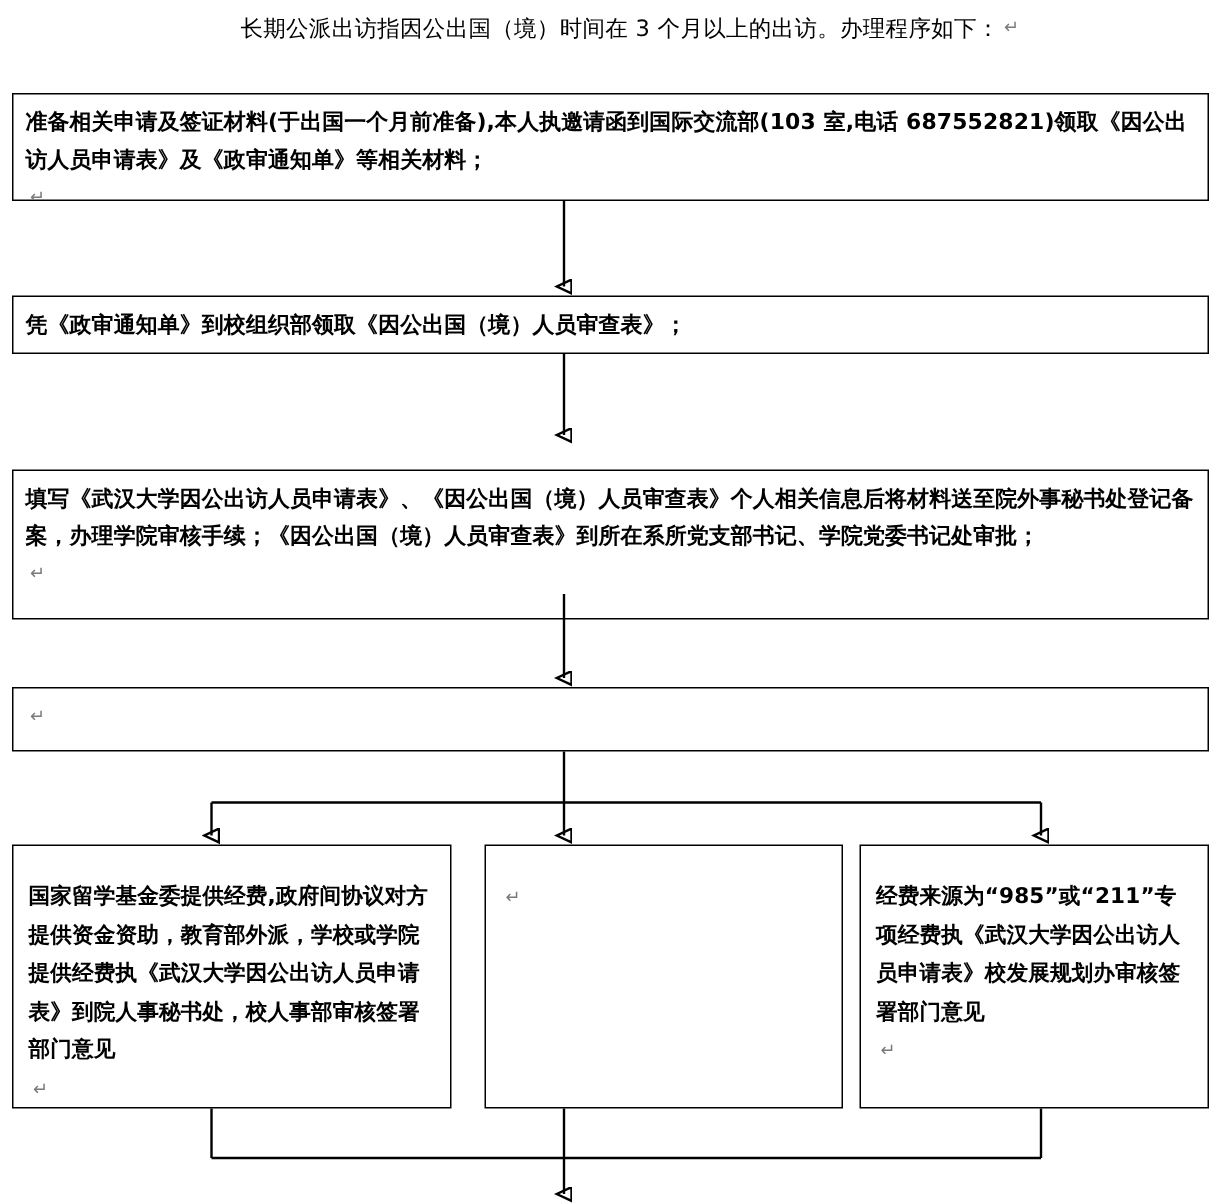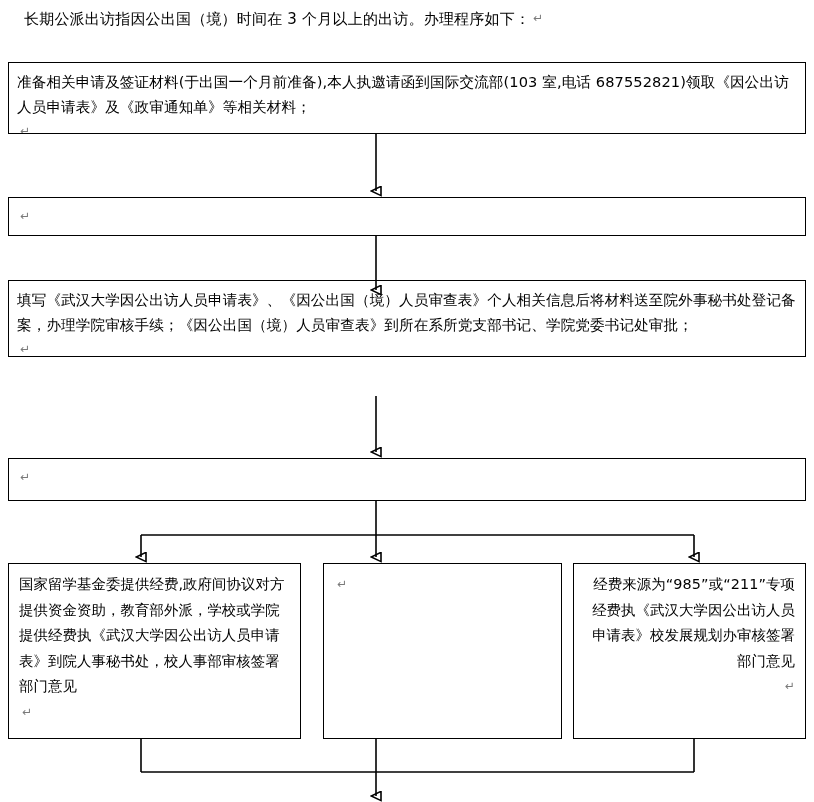--- a/index.html
+++ b/index.html
@@ -16,90 +16,92 @@
     overflow: hidden;
   }
   #canvas {
     position: absolute;
     left: 0; top: 0;
     width: 814px;
     height: 802px;
   }
   .intro {
     position: absolute;
-    left: 24px;
+    left: 50px;
     top: 7px;
     width: 740px;
     font-size: 15px;
     line-height: 22px;
     letter-spacing: 0.2px;
     white-space: nowrap;
+    text-align: center;
   }
   .pilcrow {
     color: #7a7a7a;
     font-size: 12px;
     vertical-align: 2px;
     padding-left: 3px;
   }
   .node {
     position: absolute;
     box-sizing: border-box;
     border: 1px solid #000000;
     background: #ffffff;
     font-size: 14.6px;
     line-height: 25px;
     letter-spacing: 0.1px;
     overflow: hidden;
   }
   .node .txt {
     display: block;
     padding: 0;
+    font-weight: bold;
   }
   
   .stage {
     left: 8px;
     width: 798px;
     padding: 6px 8px 4px 8px;
   }
   #node-1 { top: 62px;  height: 72px; }
   #node-2 { top: 197px; height: 39px; }
-  #node-3 { top: 280px; height: 77px; }
+  #node-3 { top: 313px; height: 100px; }
   #node-4 { top: 458px; height: 43px; }
 
   
   .branch {
     top: 563px;
     height: 176px;
-    padding: 8px 10px 4px 10px;
+    padding: 22px 10px 4px 10px;
     line-height: 25.6px;
     font-size: 14.4px;
   }
   #node-a { left: 8px;   width: 293px; }
   #node-b { left: 323px; width: 239px; }
-  #node-c { left: 573px; width: 233px; text-align: right; }
+  #node-c { left: 573px; width: 233px; }
 
   svg.wires {
     position: absolute;
     left: 0; top: 0;
     width: 814px;
     height: 802px;
     pointer-events: none;
   }
   svg.wires line, svg.wires path { stroke: #000000; stroke-width: 1.6; fill: none; }
 </style>
 </head>
 <body>
 
 <div id="canvas">
 
   <div class="intro"><span>长期公派出访指因公出国（境）时间在 3 个月以上的出访。办理程序如下：</span><span class="pilcrow">↵</span></div>
 
   <div class="node stage" id="node-1"><span class="txt">准备相关申请及签证材料(于出国一个月前准备),本人执邀请函到国际交流部(103 室,电话 687552821)领取《因公出访人员申请表》及《政审通知单》等相关材料；</span><span class="pilcrow">↵</span></div>
 
-  <div class="node stage" id="node-2"><span class="pilcrow">↵</span></div>
+  <div class="node stage" id="node-2"><span class="txt">凭《政审通知单》到校组织部领取《因公出国（境）人员审查表》；</span><span class="pilcrow">↵</span></div>
 
   <div class="node stage" id="node-3"><span class="txt">填写《武汉大学因公出访人员申请表》、《因公出国（境）人员审查表》个人相关信息后将材料送至院外事秘书处登记备案，办理学院审核手续；《因公出国（境）人员审查表》到所在系所党支部书记、学院党委书记处审批；</span><span class="pilcrow">↵</span></div>
 
   <div class="node stage" id="node-4"><span class="pilcrow">↵</span></div>
 
   <div class="node branch" id="node-a"><span class="txt">国家留学基金委提供经费,政府间协议对方提供资金资助，教育部外派，学校或学院提供经费执《武汉大学因公出访人员申请表》到院人事秘书处，校人事部审核签署部门意见</span><span class="pilcrow">↵</span></div>
 
   <div class="node branch" id="node-b"><span class="pilcrow">↵</span></div>
 
   <div class="node branch" id="node-c"><span class="txt">经费来源为“985”或“211”专项经费执《武汉大学因公出访人员申请表》校发展规划办审核签署部门意见</span><span class="pilcrow">↵</span></div>

